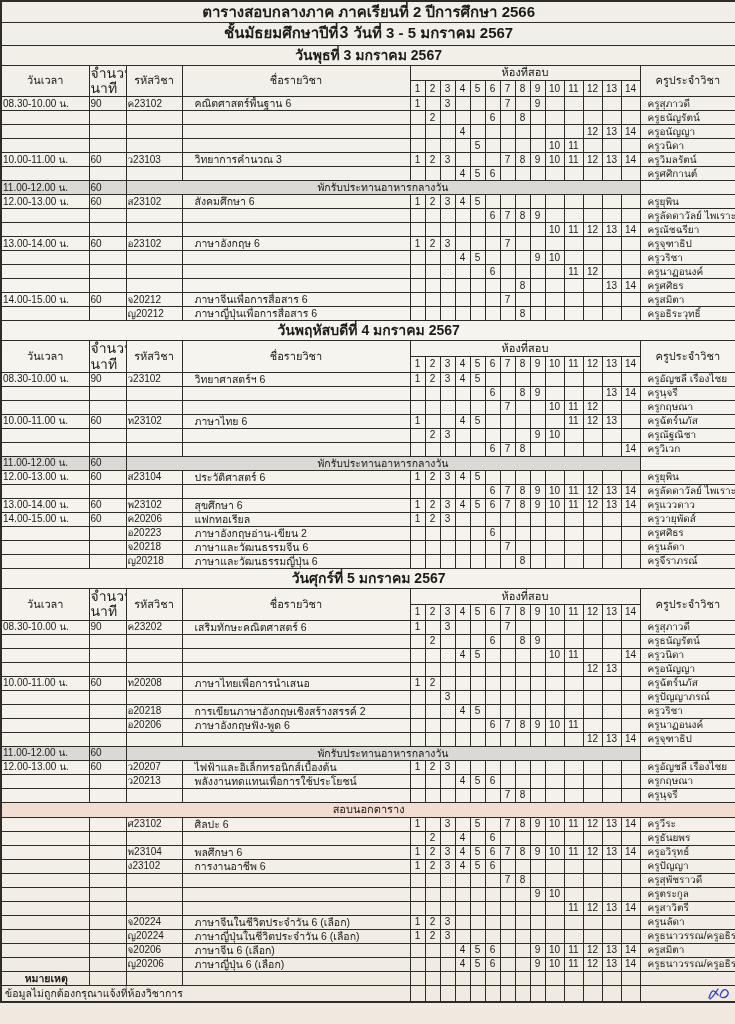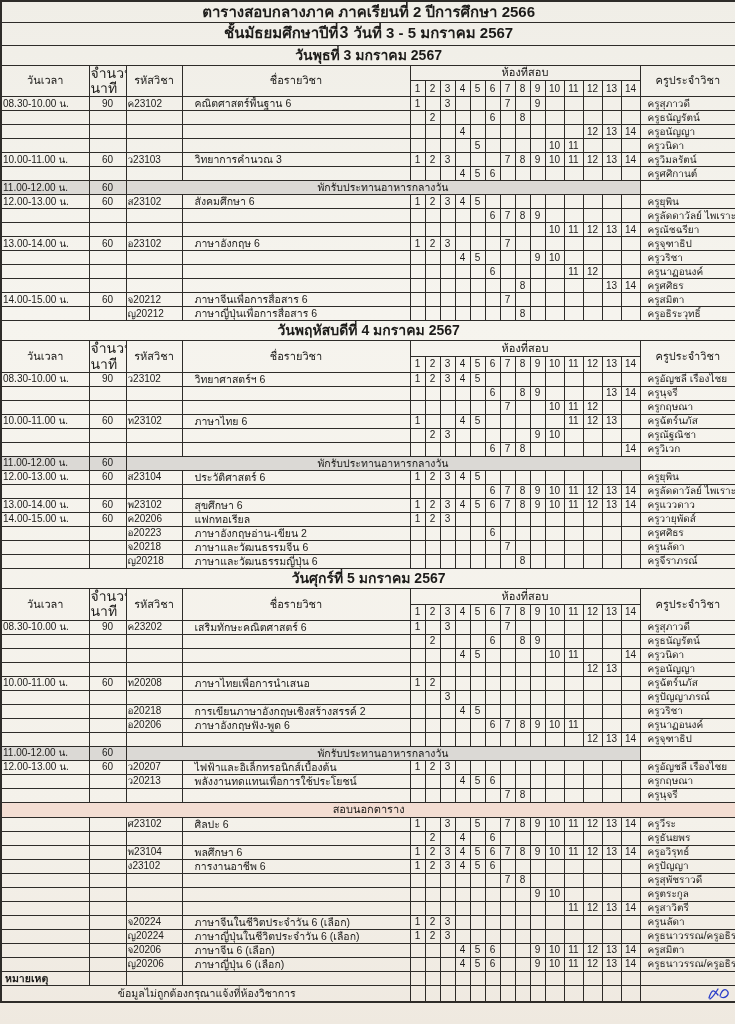--- a/index.html
+++ b/index.html
@@ -20,30 +20,30 @@
   .title1 { height:21px; font-size:15px; font-weight:bold; text-align:center; }
   .title2 { height:23px; font-size:15px; font-weight:bold; text-align:center; }
   .title2 .hand { font-weight:bold; font-size:16px; margin:0 5px 0 1px; }
   .day-header { height:20px; font-size:14px; font-weight:bold; text-align:center; }
   .h-time,.h-code,.h-subj,.h-rooms,.h-teach { font-size:11px; text-align:center; }
   .h-min { font-size:14px; text-align:left; }
   .h-min div { line-height:1.1; }
   .h-rooms { height:15px; }
   .h-roomnum { height:15px; font-size:10px; text-align:center; padding:0; }
   .t-time { height:14px; font-size:10px; }
-  .t-min  { text-align:center; font-size:10px; }
+  .t-min  { font-size:10px; }
   .t-code { font-size:10px; }
   .t-subj { text-align:left; padding-left:12px; font-size:10.5px; }
   .t-room { text-align:center; font-size:10px; padding:0; }
   .t-teach{ text-align:left; padding-left:7px; font-size:10px; }
   .gray   { background:#dbd9d5; }
   .t-break{ text-align:center; font-size:10.5px; background:#dbd9d5; }
   .extra-band { height:15px; text-align:center; font-size:11px; background:#f3ddd2; }
-  .t-note-label { text-align:left; padding-left:3px; font-weight:bold; font-size:10.5px; height:14px;margin-left:40px; }
-  .t-footer { text-align:center; padding-left:3px; font-size:10.5px; height:15px;margin-left:24px; }
+  .t-note-label { text-align:center; padding-left:3px; font-weight:bold; font-size:10.5px; height:14px;margin-left:40px; }
+  .t-footer { text-align:left; padding-left:3px; font-size:10.5px; height:15px;margin-left:24px; }
   .sig svg { display:block; float:right; margin:0 3px 0 0; }
 </style>
 </head>
 <body>
 
 <div class="page">
   <table>
     <colgroup>
       <col style="width:88px">
         <col style="width:37px">

